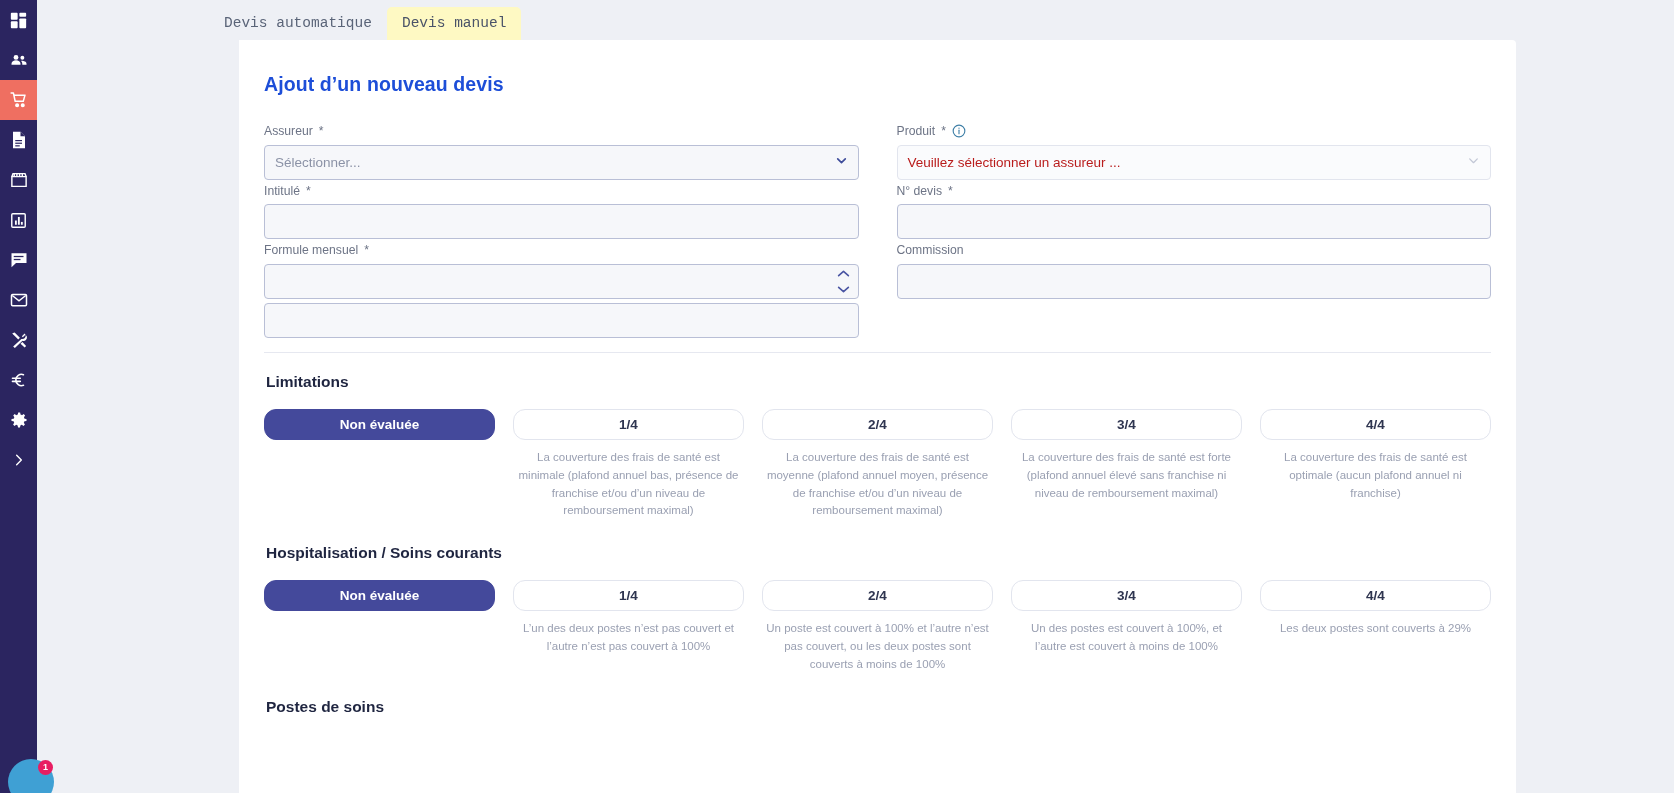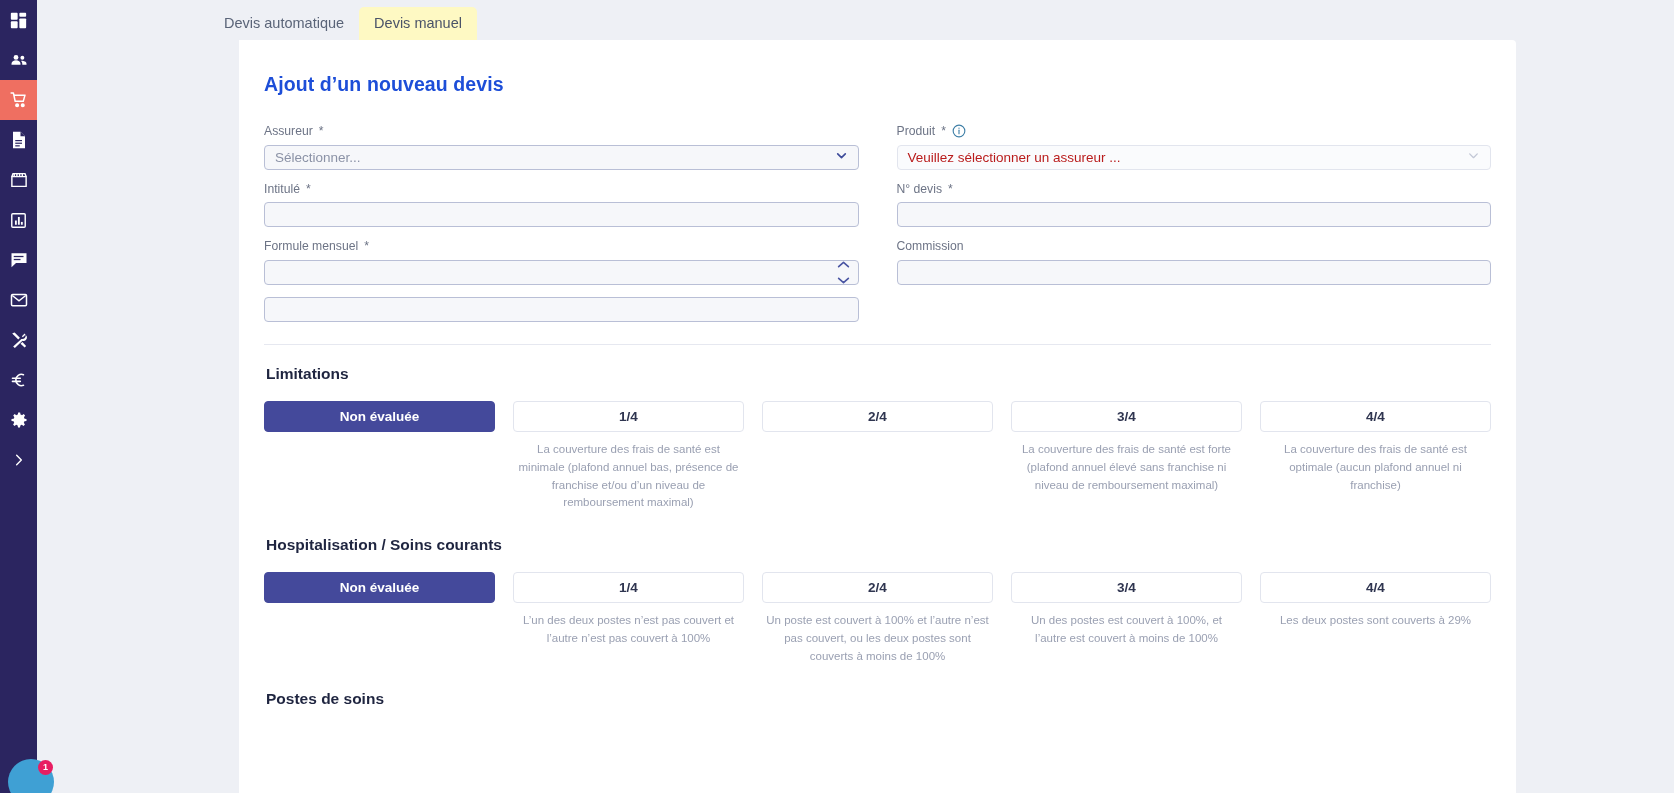--- a/index.html
+++ b/index.html
@@ -68,20 +68,21 @@
     background: #eef0f5;
     position: relative;
     overflow: hidden;
   }
 
   .tabs {
     display: flex;
     align-items: flex-end;
     height: 40px;
     padding-left: 172px;
+    font-family: Liberation Mono, monospace;
   }
   .tab {
     font-size: 14.5px;
     color: #5a6478;
     padding: 9px 15px 10px 15px;
     cursor: pointer;
     line-height: 1;
     white-space: nowrap;
   }
   .tab.active {
@@ -108,39 +109,39 @@
     letter-spacing: .1px;
   }
 
   
   .form-grid {
     display: grid;
     grid-template-columns: 1fr 1fr;
     column-gap: 38px;
     row-gap: 0;
   }
-  .field { margin-bottom: 12px; }
+  .field { margin-bottom: 4px; }
   .field-label {
     font-size: 12.2px;
     color: #6d7486;
     margin-bottom: 6px;
     display: flex;
     align-items: center;
     gap: 6px;
     line-height: 1.2;
   }
   .req { color: #6d7486; }
   .info-icon {
     display: inline-flex;
     width: 14px;
     height: 14px;
     cursor: pointer;
   }
   .ctrl {
-    height: 25px;
+    height: 35px;
     border: 1px solid #b9bfd6;
     border-radius: 4px;
     background: #f6f7fa;
     width: 100%;
     display: flex;
     align-items: center;
     padding: 0 10px;
     font-size: 13.5px;
     color: #8b92a6;
     position: relative;
@@ -184,21 +185,21 @@
   .rating-row {
     display: grid;
     grid-template-columns: repeat(5, 1fr);
     column-gap: 18px;
     margin-bottom: 10px;
   }
   .rating-cell { display: flex; flex-direction: column; align-items: stretch; }
   .rating-btn {
     height: 31px;
     border: 1px solid #e2e5ee;
-    border-radius: 4px;
+    border-radius: 12px;
     background: #ffffff;
     color: #2f3550;
     font-size: 13.5px;
     font-weight: bold;
     display: flex;
     align-items: center;
     justify-content: center;
     cursor: pointer;
     font-family: "Liberation Sans", sans-serif;
   }
@@ -458,20 +459,21 @@
           <div class="rating-desc"></div>
         </div>
 
         <div class="rating-cell">
           <div class="rating-btn">1/4</div>
           <div class="rating-desc">La couverture des frais de santé est minimale (plafond annuel bas, présence de franchise et/ou d’un niveau de remboursement maximal)</div>
         </div>
 
         <div class="rating-cell">
           <div class="rating-btn">2/4</div>
+          <div class="rating-desc">La couverture des frais de santé est moyenne (plafond annuel moyen, présence de franchise et/ou d’un niveau de remboursement maximal)</div>
         </div>
 
         <div class="rating-cell">
           <div class="rating-btn">3/4</div>
           <div class="rating-desc">La couverture des frais de santé est forte (plafond annuel élevé sans franchise ni niveau de remboursement maximal)</div>
         </div>
 
         <div class="rating-cell">
           <div class="rating-btn">4/4</div>
           <div class="rating-desc">La couverture des frais de santé est optimale (aucun plafond annuel ni franchise)</div>

